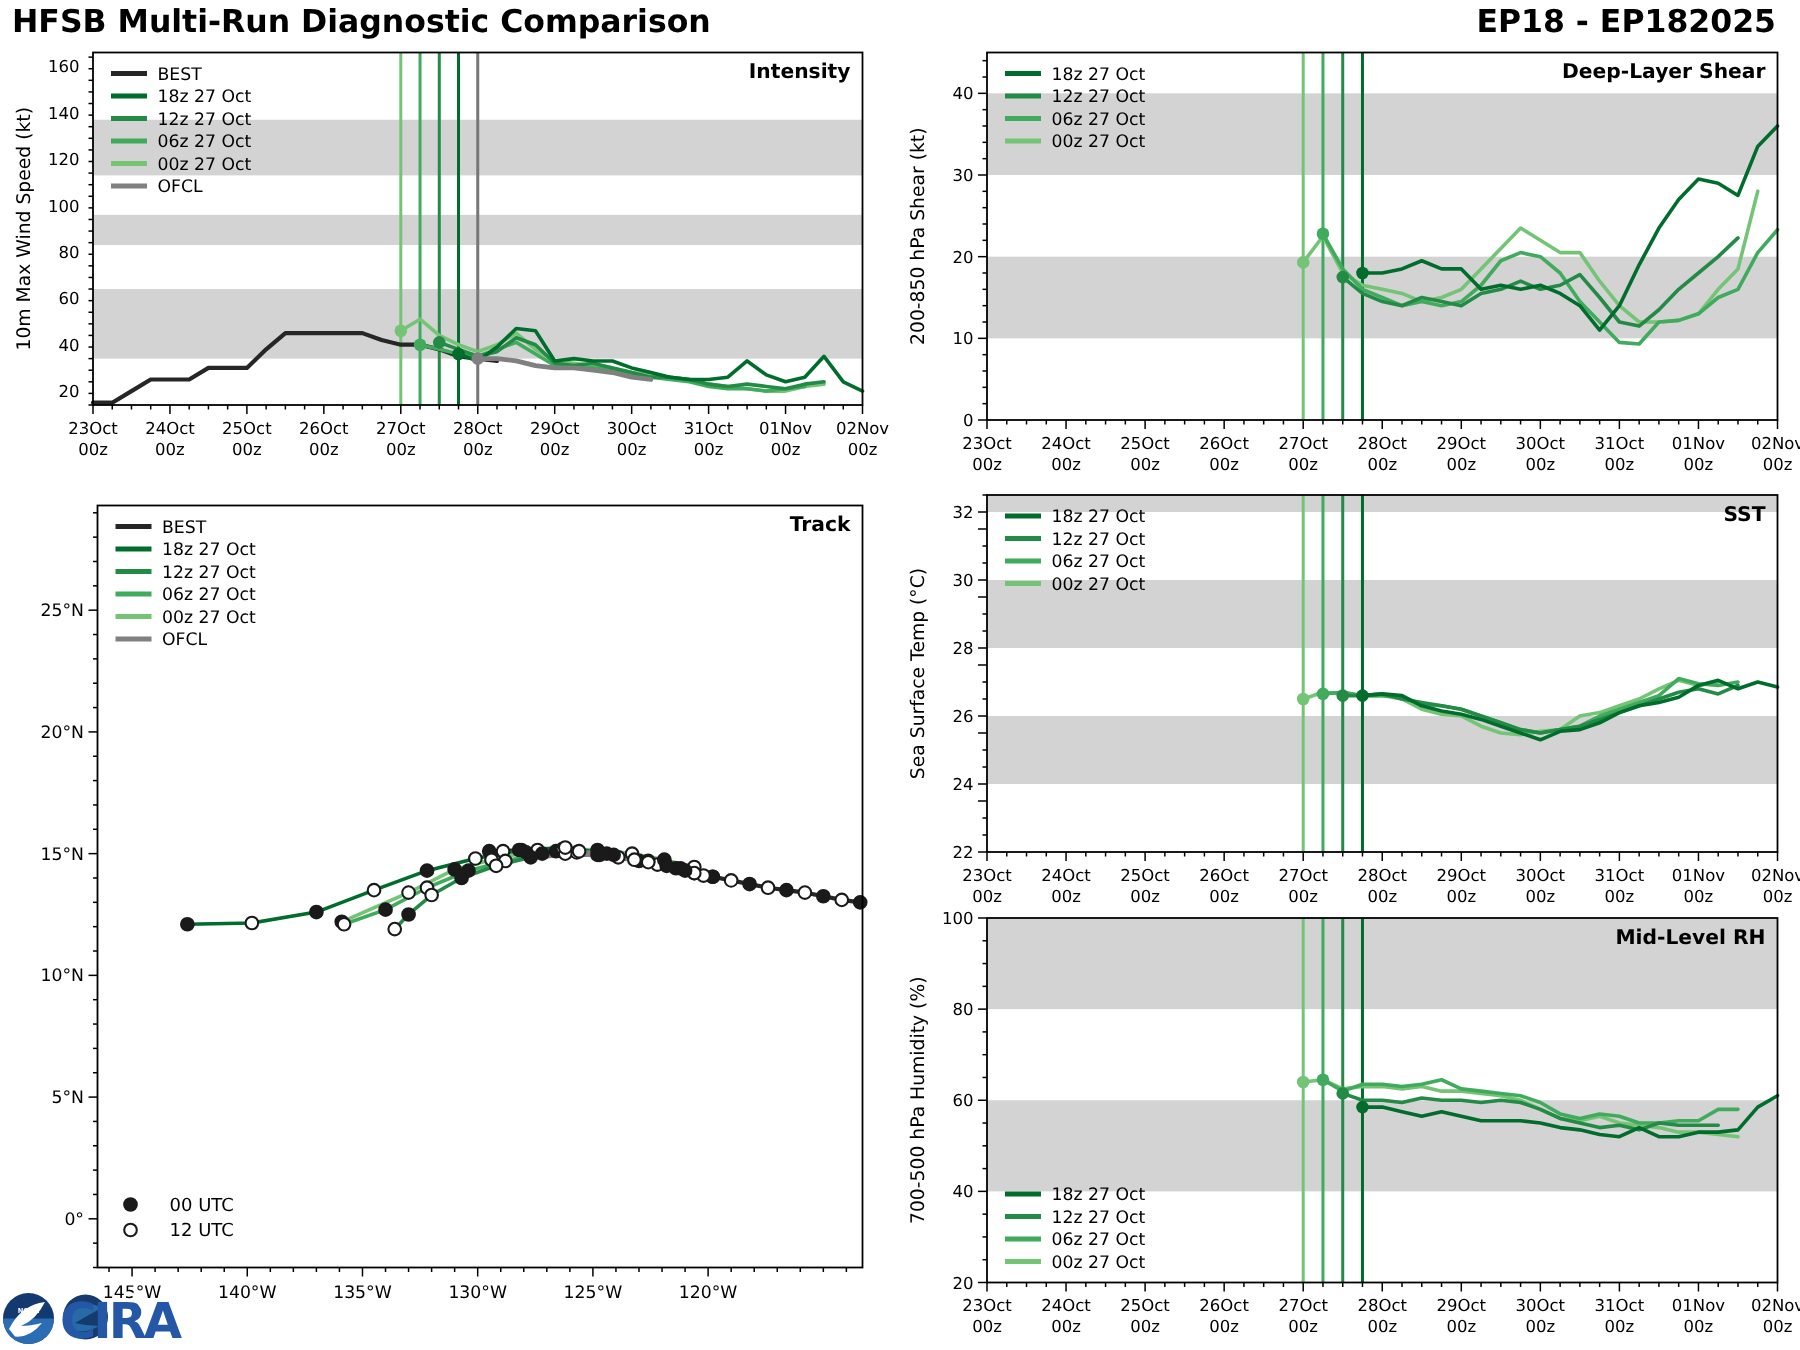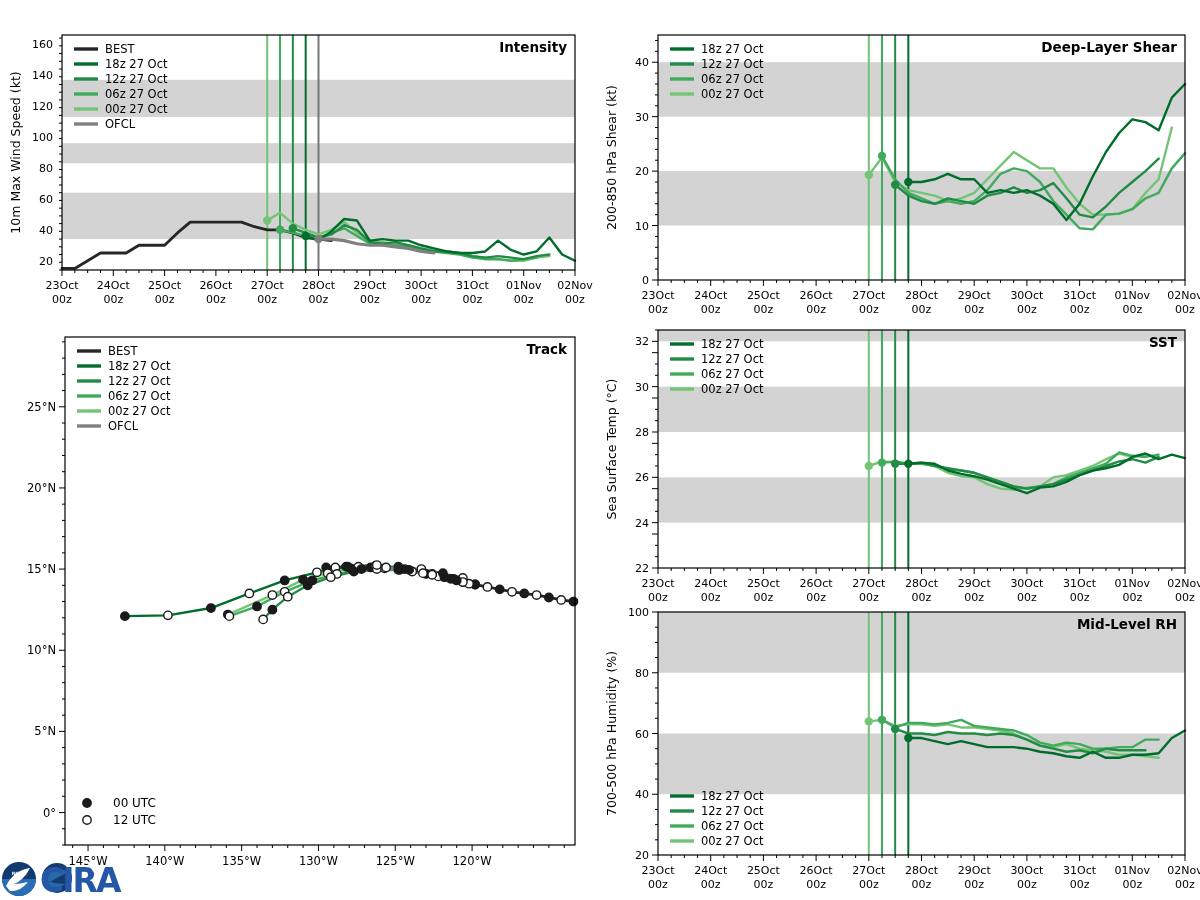--- a/index.html
+++ b/index.html
@@ -6,20 +6,22 @@
   body{width:1200px;height:900px;position:relative;font-family:"DejaVu Sans","Liberation Sans",sans-serif;overflow:hidden;}
   #titlebar{position:absolute;left:0;top:0;width:1200px;height:32px;}
   #main-title{position:absolute;left:8px;top:2px;font-size:21px;font-weight:bold;color:#000;}
   #storm-title{position:absolute;right:16px;top:2px;font-size:21px;font-weight:bold;color:#000;}
   #plots{position:absolute;left:0;top:0;}
 </style>
 </head>
 <body>
 
 <div id="titlebar">
+  <div id="main-title">HFSB Multi-Run Diagnostic Comparison</div>
+  <div id="storm-title">EP18 - EP182025</div>
 </div>
 
 <svg id="plots" width="1200" height="900" viewBox="0 0 1200 900">
     <g>
       <rect x="62" y="192.69736842105263" width="513" height="46.38157894736841" fill="#d3d3d3"></rect>
       <rect x="62" y="143.2236842105263" width="513" height="20.09868421052633" fill="#d3d3d3"></rect>
       <rect x="62" y="79.83552631578948" width="513" height="37.10526315789474" fill="#d3d3d3"></rect>
       <line x1="267.20000000000005" y1="35" x2="267.20000000000005" y2="270" stroke="#74c476" stroke-width="2"></line>
       <line x1="280.025" y1="35" x2="280.025" y2="270" stroke="#41ab5d" stroke-width="2"></line>
       <line x1="292.85" y1="35" x2="292.85" y2="270" stroke="#238b45" stroke-width="2"></line>

